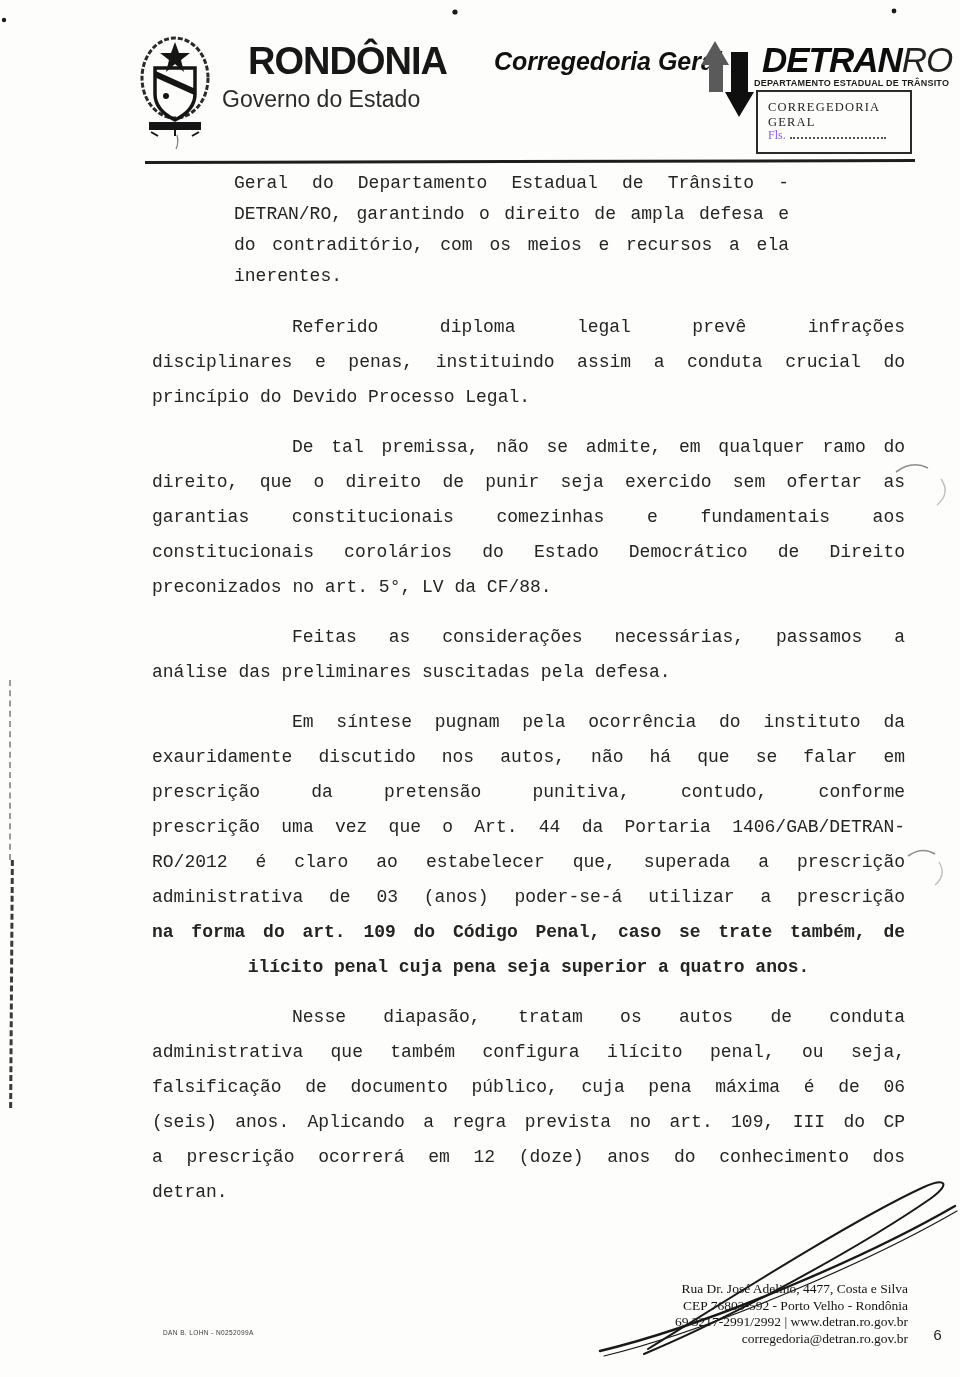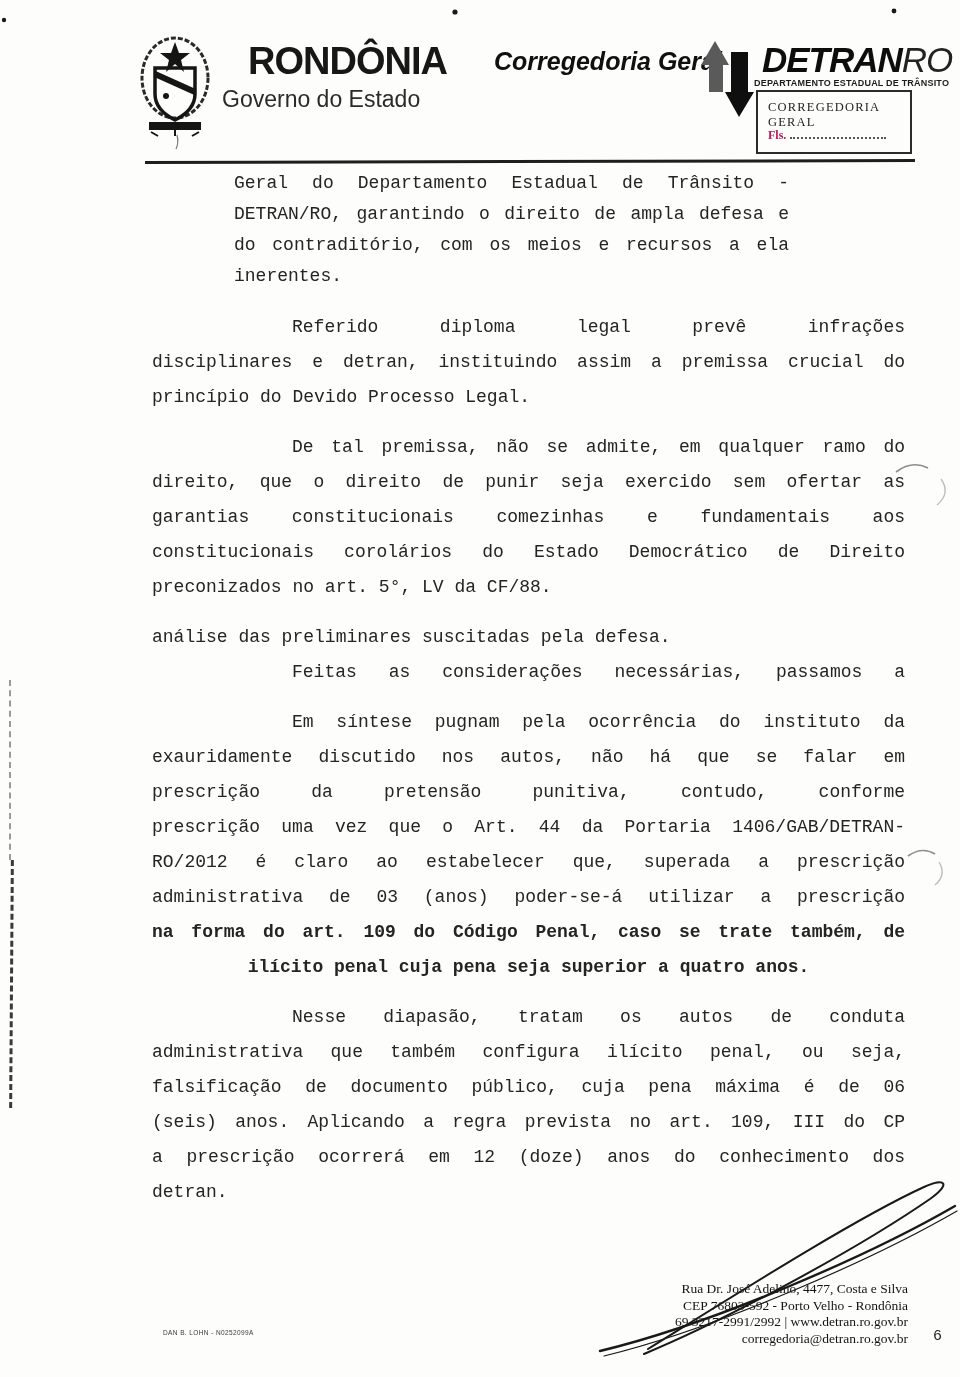--- a/index.html
+++ b/index.html
@@ -11,21 +11,21 @@
   .state-name{position:absolute;left:220px;top:40px;font-size:38px;font-weight:bold;letter-spacing:-1px;color:#171717;margin-left:28px;}
   .state-sub{position:absolute;left:222px;top:86px;font-size:23px;font-weight:400;color:#2a2a2a;}
   .center-title{position:absolute;left:494px;top:47px;font-size:25px;font-weight:bold;font-style:italic;color:#101010;}
   .detran-icon{position:absolute;left:698px;top:38px;width:58px;height:80px;}
   .detran-text{position:absolute;left:752px;top:40px;white-space:nowrap;}
   .detran-brand{font-size:35px;font-weight:900;font-style:italic;color:#0d0d0d;letter-spacing:-1px;margin-left:10px;}
   .detran-suffix{font-size:35px;font-weight:400;font-style:italic;color:#222;letter-spacing:-1px;text-align:center;}
   .detran-tagline{position:absolute;left:754px;top:78px;font-size:9px;font-weight:bold;color:#1c1c1c;letter-spacing:0.2px;}
   .stamp-box{position:absolute;left:756px;top:90px;width:152px;height:60px;border:2px solid #2b2b2b;background:#fdfdfb;}
   .stamp-title{position:absolute;left:10px;top:8px;font-family:"Liberation Serif",serif;font-size:12.5px;letter-spacing:1.2px;color:#222;}
-  .stamp-fls{position:absolute;left:10px;top:34px;font-family:"Liberation Serif",serif;font-size:12px;color:#be185d;font-weight:bold;}
+  .stamp-fls{position:absolute;left:10px;top:34px;font-family:"Liberation Serif",serif;font-size:12px;color:#8b5cf6;}
   .fls-line{display:inline-block;width:96px;border-bottom:2px dotted #555;height:11px;margin-left:4px;}
   .rule{position:absolute;left:145px;top:160px;width:770px;height:3px;background:#1e1e1e;transform:rotate(-0.15deg);}
 
   
   .content{position:absolute;left:152px;top:168px;width:753px;color:#242424;
            font-family:"Liberation Mono",monospace;font-size:18px;}
   .quote{margin-left:82px;width:555px;margin-bottom:18px;}
   .quote .line{line-height:31px;}
   .para{margin-bottom:15px;}
   .line{line-height:35px;white-space:normal;}
@@ -82,33 +82,33 @@
   <div class="content">
     <div class="quote">
         <div class="line jst">Geral do Departamento Estadual de Trânsito -</div>
         <div class="line jst">DETRAN/RO, garantindo o direito de ampla defesa e</div>
         <div class="line jst">do contraditório, com os meios e recursos a ela</div>
         <div class="line">inerentes.</div>
       </div>
     <div>
         <div class="para">
           <div class="line jst ind">Referido diploma legal prevê infrações</div>
-          <div class="line jst">disciplinares e detran, instituindo assim a premissa crucial do</div>
+          <div class="line jst">disciplinares e penas, instituindo assim a conduta crucial do</div>
           <div class="line">princípio do Devido Processo Legal.</div>
         </div>
         <div class="para">
           <div class="line jst ind">De tal premissa, não se admite, em qualquer ramo do</div>
           <div class="line jst">direito, que o direito de punir seja exercido sem ofertar as</div>
           <div class="line jst">garantias constitucionais comezinhas e fundamentais aos</div>
           <div class="line jst">constitucionais corolários do Estado Democrático de Direito</div>
           <div class="line">preconizados no art. 5°, LV da CF/88.</div>
         </div>
         <div class="para">
+          <div class="line jst ind">Feitas as considerações necessárias, passamos a</div>
           <div class="line">análise das preliminares suscitadas pela defesa.</div>
-          <div class="line jst ind">Feitas as considerações necessárias, passamos a</div>
         </div>
         <div class="para">
           <div class="line jst ind">Em síntese pugnam pela ocorrência do instituto da</div>
           <div class="line jst">exauridamente discutido nos autos, não há que se falar em</div>
           <div class="line jst">prescrição da pretensão punitiva, contudo, conforme</div>
           <div class="line jst">prescrição uma vez que o Art. 44 da Portaria 1406/GAB/DETRAN-</div>
           <div class="line jst">RO/2012 é claro ao estabelecer que, superada a prescrição</div>
           <div class="line jst">administrativa de 03 (anos) poder-se-á utilizar a prescrição</div>
           <div class="line jst b">na forma do art. 109 do Código Penal, caso se trate também, de</div>
           <div class="line b">ilícito penal cuja pena seja superior a quatro anos.</div>

